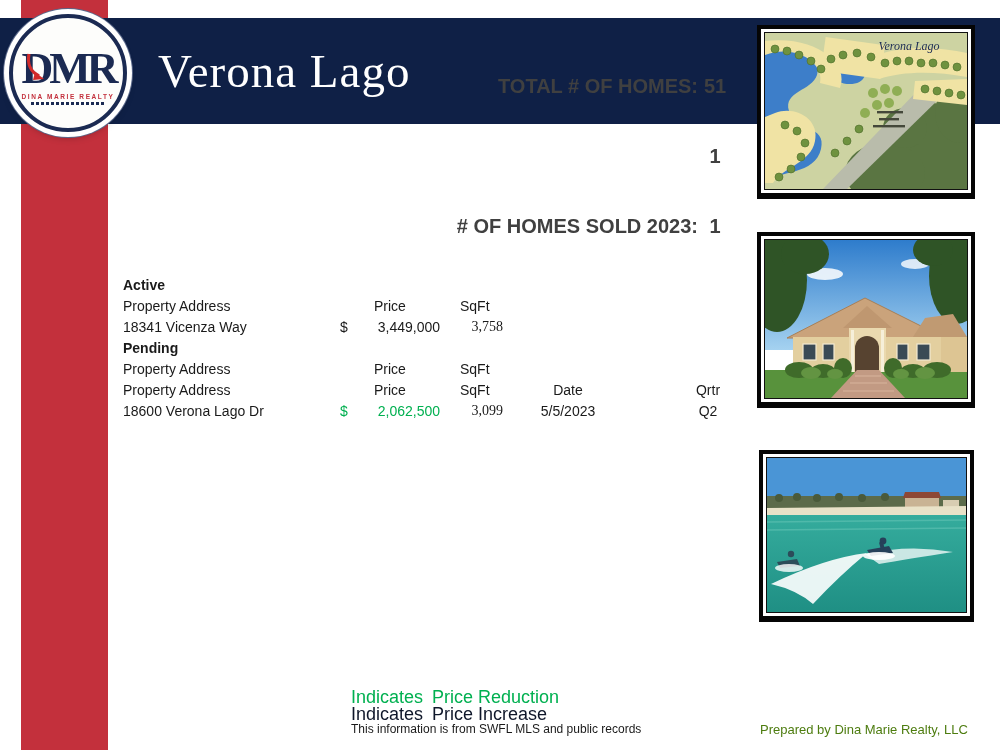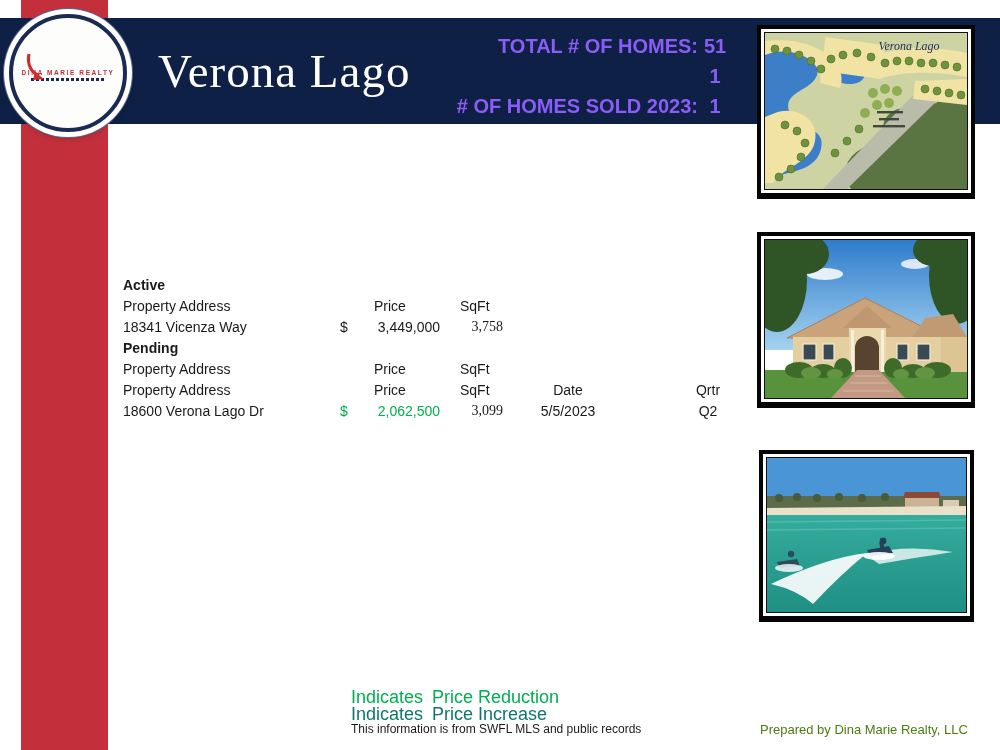--- a/index.html
+++ b/index.html
@@ -10,23 +10,23 @@
   .red-band{position:absolute;left:21px;top:0;width:87px;height:750px;background:#C3303C;}
 
   
   .header-bar{position:absolute;left:0;top:18px;width:1000px;height:106px;background:#0F2046;}
 
   .page-title{position:absolute;left:158px;top:44px;color:#ffffff;
               font-family:"Liberation Serif",serif;font-size:47px;font-weight:400;
               letter-spacing:1px;white-space:nowrap;}
 
   .stats{position:absolute;left:410px;top:31px;width:322px;text-align:right;
-         color:#8b5cf6;font-size:20px;font-weight:700;line-height:30px;}
+         color:#404040;font-size:20px;font-weight:700;line-height:30px;}
   .stat-line{display:flex;justify-content:flex-end;align-items:baseline;}
-  .stat-value{display:inline-block;width:34px;text-align:center;}
+  .stat-value{display:inline-block;width:34px;text-align:center;margin-top:40px;}
 
   
   .logo-circle{position:absolute;left:9px;top:14px;width:110px;height:110px;border-radius:50%;
                background:#fdfdfb;border:4px solid #1B2A52;
                box-shadow:0 0 0 5px #ffffff,0 0 0 6px #5a688a,0 4px 9px rgba(0,0,0,.40);
                display:flex;flex-direction:column;align-items:center;justify-content:center;z-index:5;}
   .logo-monogram{font-family:"Liberation Serif",serif;font-weight:700;font-size:44px;
                  color:#1B2A52;letter-spacing:-4px;line-height:40px;margin-top:8px;}
   .logo-company{color:#C3303C;font-size:6.5px;font-weight:700;letter-spacing:1.6px;margin-top:4px;white-space:nowrap;}
   .logo-tagline{margin-top:2px;width:74px;height:3px;
@@ -46,37 +46,38 @@
   .bold{font-weight:700;}
   .c-addr{left:0;}
   .c-cur{left:217px;}
   .c-price-h{left:251px;}
   .c-price{left:215px;width:102px;text-align:right;}
   .c-sqft-h{left:337px;}
   .c-sqft{left:300px;width:80px;text-align:right;font-family:Liberation Serif, serif;}
   .c-date{left:390px;width:110px;text-align:center;}
   .c-qrtr{left:550px;width:70px;text-align:center;}
   .green{color:#00B050;}
-  .redtx{color:#0f766e;}
+  .redtx{color:#0f172a;}
 
   
   .legend{position:absolute;left:351px;top:689px;font-size:18px;line-height:16.5px;}
   .legend .lbl{display:inline-block;margin-right:9px;}
   .disclaimer{position:absolute;left:351px;top:722px;font-size:12px;color:#1A1A1A;}
   .prepared{position:absolute;left:760px;top:722px;font-size:13px;color:#4d7c0f;}
 </style>
 </head>
 <body>
 
 <div id="page">
 
   <div class="red-band"></div>
   <div class="header-bar"></div>
 
   <div class="logo-circle">
+    <div class="logo-monogram">DMR</div>
     <svg class="logo-arrow" width="26" height="30" viewBox="0 0 26 30">
       <path d="M4,2 C2,12 6,20 14,24" fill="none" stroke="#D22B2B" stroke-width="3.2"></path>
       <path d="M10,20 L19,27 L8,28 Z" fill="#D22B2B"></path>
     </svg>
     <div class="logo-company">DINA MARIE REALTY</div>
     <div class="logo-tagline"></div>
   </div>
 
   <div class="page-title">Verona Lago</div>
 

